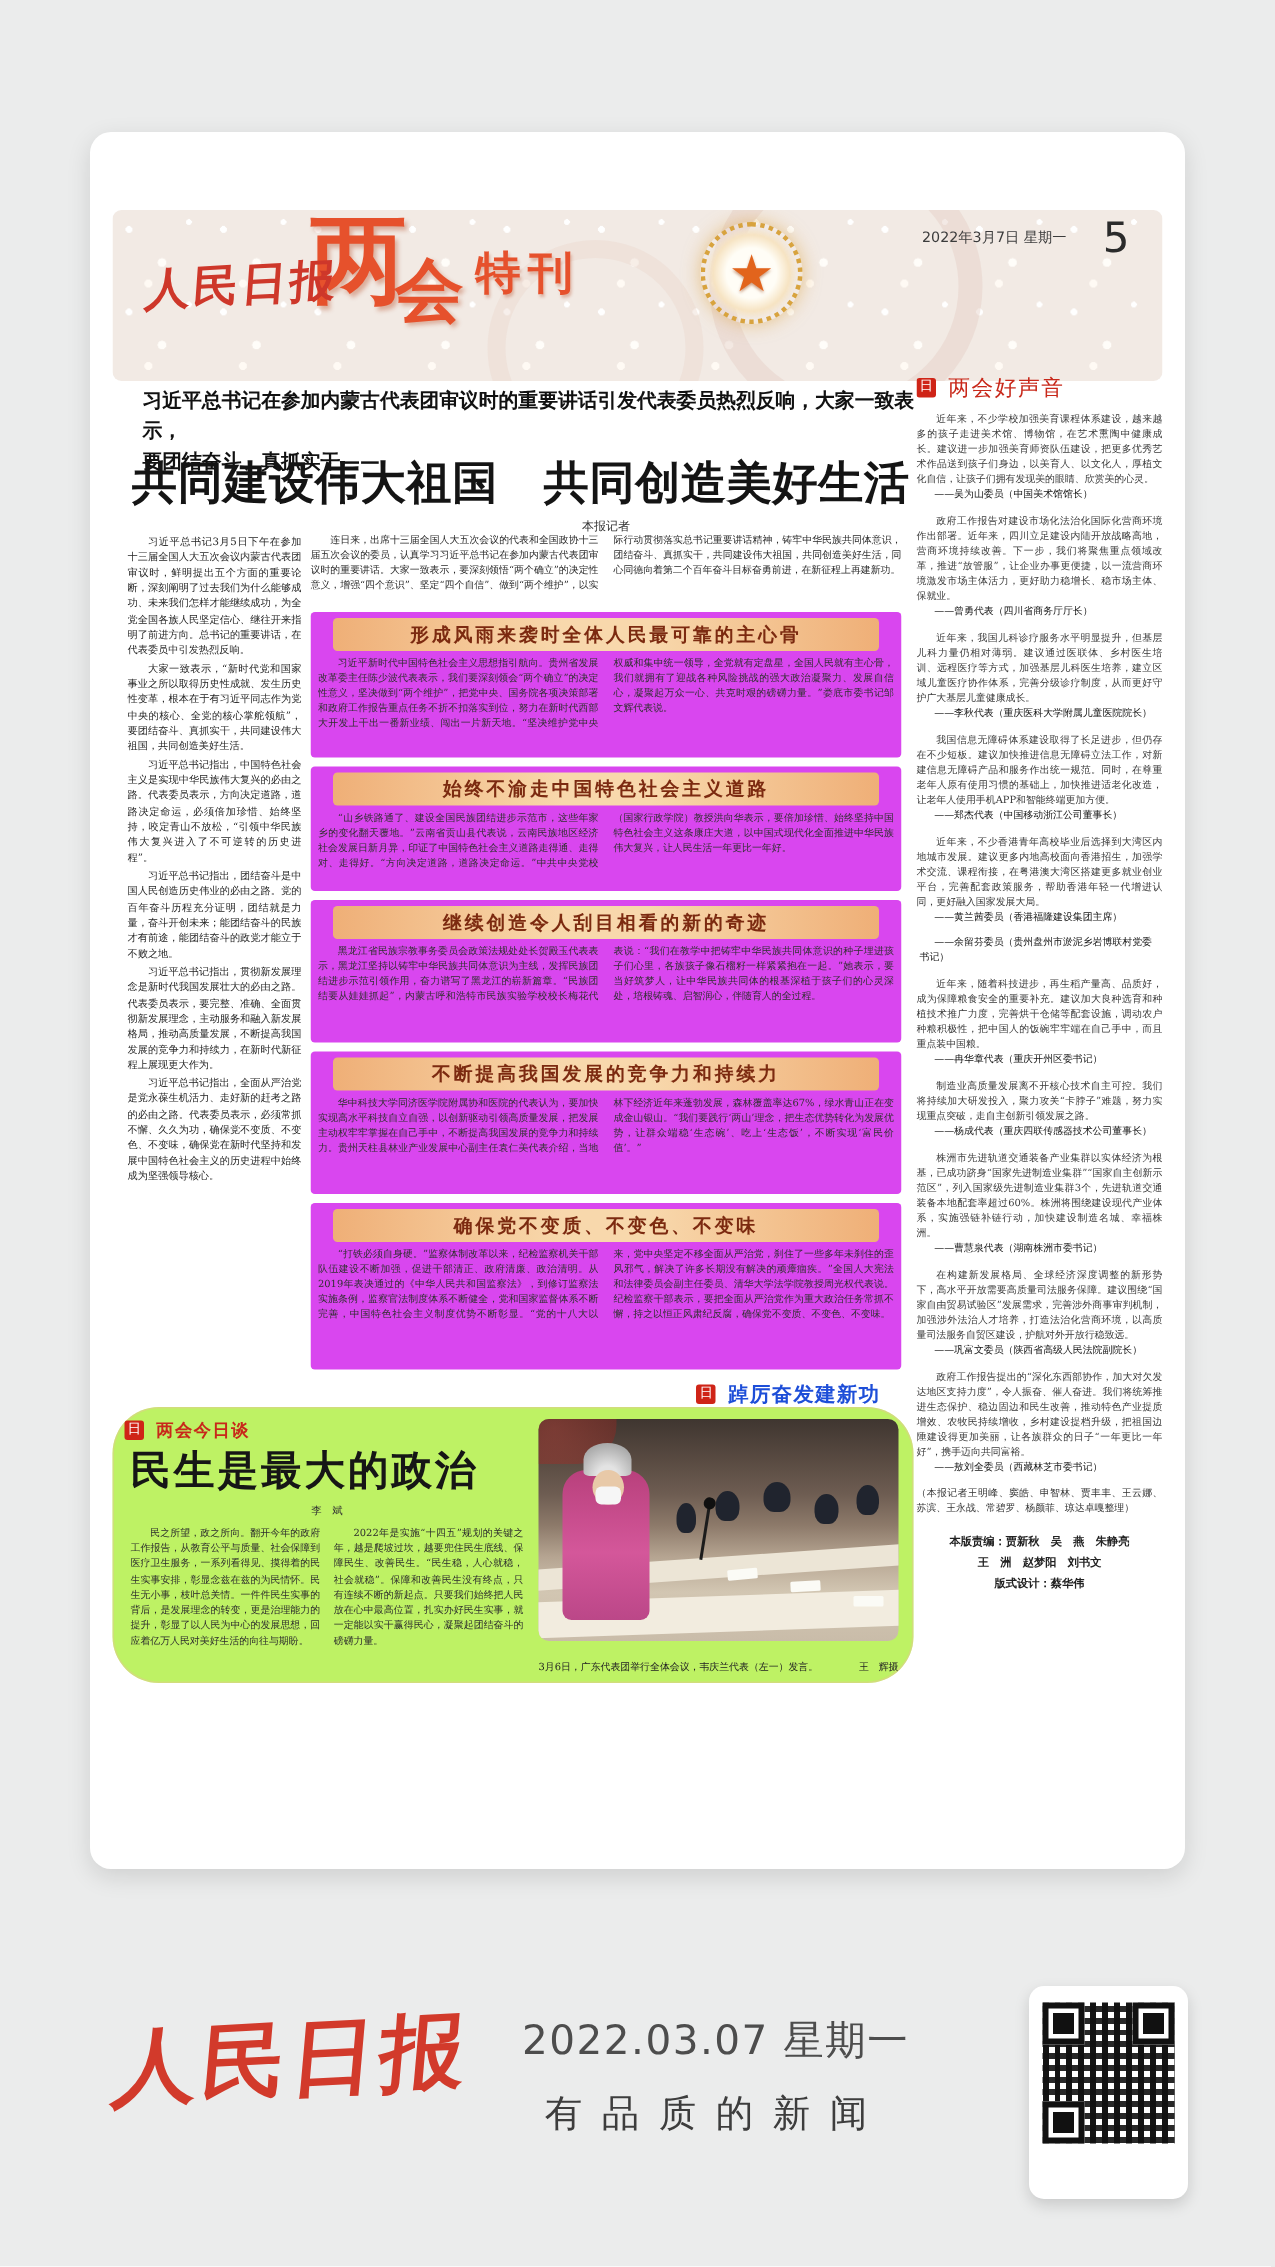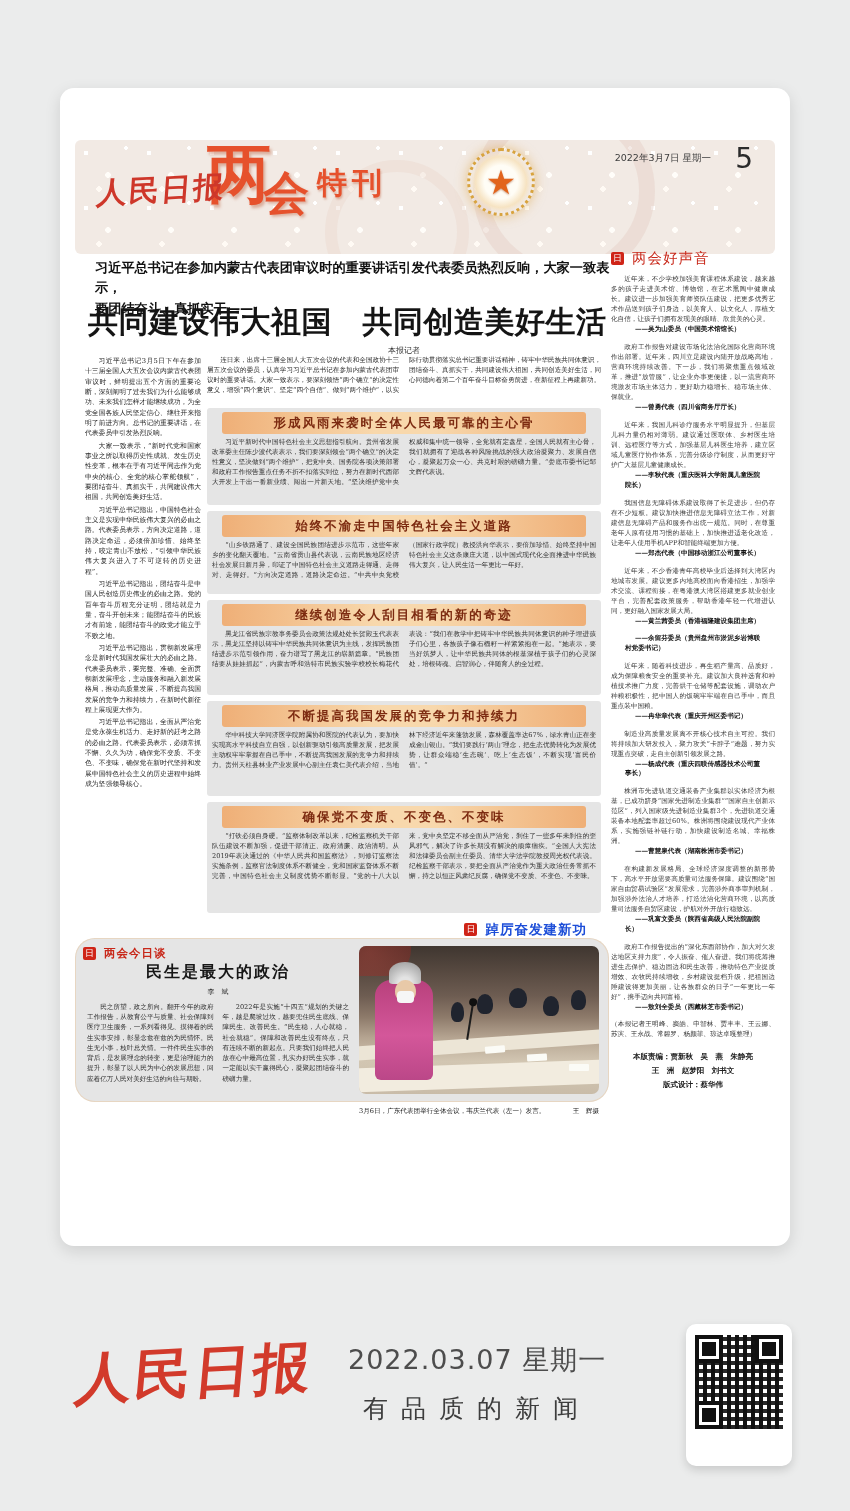--- a/index.html
+++ b/index.html
@@ -45,51 +45,51 @@
     letter-spacing:0.5px;font-family:"DejaVu Sans","Liberation Sans",sans-serif;white-space:nowrap;}
   .byline{position:absolute;left:147px;top:257px;width:394px;text-align:center;font-size:8px;color:#333;}
   
   .leftcol{position:absolute;left:25px;top:268px;width:116px;height:572px;overflow:hidden;
     font-size:6.8px;line-height:1.52;color:#262626;text-align:justify;}
   .leftcol p{margin:0 0 2px;text-indent:2em;}
   .midcol{position:absolute;left:147px;top:268px;width:394px;height:584px;overflow:hidden;}
   .intro{column-count:2;column-gap:10px;height:46px;overflow:hidden;font-size:6.6px;line-height:1.5;
     color:#2a2a2a;text-align:justify;}
   .intro p{margin:0;text-indent:2em;}
-  .section{background:#e5e5e5;padding:4px 5px 5px;margin-top:6px;border-radius:3px;}
+  .section{background:#d946ef;padding:4px 5px 5px;margin-top:6px;border-radius:3px;}
   .sec-head{height:22px;line-height:22px;margin:0 10px 4px;text-align:center;border-radius:3px;
     font-size:12.5px;font-weight:bold;letter-spacing:2px;color:#7c2a10;
     font-family:"DejaVu Sans","Liberation Sans",sans-serif;
     background:linear-gradient(90deg,#efaf77 0%,#f8d8ac 42%,#f8d8ac 58%,#efaf77 100%);}
   .sec-body{column-count:2;column-gap:10px;overflow:hidden;font-size:6.6px;line-height:1.5;color:#303030;
     text-align:justify;text-indent:2em;}
   .h62{height:62px}.h48{height:48px}.h60{height:60px}.h76{height:76px}
   .slogan-row{margin-top:6px;text-align:right;padding-right:14px;}
   .mini-logo{display:inline-block;width:13px;height:13px;background:#cf2417;color:#fff;border-radius:2px;
     font-size:9px;line-height:13px;text-align:center;vertical-align:middle;margin-right:3px;
     font-family:"DejaVu Sans","Liberation Sans",sans-serif;}
   .slogan-label{display:inline-block;vertical-align:middle;font-size:13.5px;font-weight:900;color:#1d4ed8;
     letter-spacing:1px;font-family:"DejaVu Sans","Liberation Sans",sans-serif;}
   
   .voices{position:absolute;left:551px;top:160px;width:164px;height:902px;overflow:hidden;}
   .voices-head{margin-bottom:6px;}
   .voices-title{display:inline-block;vertical-align:middle;font-size:14.5px;font-weight:400;color:#c8281a;
     letter-spacing:1px;font-family:"DejaVu Sans","Liberation Sans",sans-serif;}
   .qt{margin:0;font-size:6.6px;line-height:1.52;color:#3a3a3a;text-align:justify;text-indent:2em;}
-  .qa{margin:1px 14px 7px;font-size:6.6px;line-height:1.5;color:#111;font-weight:bold;text-indent:1.5em;}
+  .qa{margin:1px 2px 7px;font-size:6.6px;line-height:1.5;color:#111;font-weight:normal;text-indent:1.5em;}
   .reporters{margin:2px 0 0;font-size:6.6px;line-height:1.5;color:#333;text-align:justify;}
   .credits{margin-top:10px;text-align:center;font-size:7.5px;line-height:1.9;color:#222;font-weight:bold;}
   
-  .panel{position:absolute;left:15px;top:850px;width:534px;height:164px;background:#e5e5e5;border-radius:20px;
+  .panel{position:absolute;left:15px;top:850px;width:534px;height:184px;background:#bef264;border-radius:31px;
     box-shadow:inset 0 0 0 1px rgba(233,196,150,.45);}
   .talk-label{position:absolute;left:8px;top:5px;}
   .talk-label .lab{display:inline-block;vertical-align:middle;font-size:11.5px;font-weight:900;color:#c8281a;
     font-family:"DejaVu Sans","Liberation Sans",sans-serif;letter-spacing:1px;}
   .talk{position:absolute;left:12px;top:22px;width:262px;}
-  .talk-title{text-align:center;font-size:16px;font-weight:900;color:#161616;letter-spacing:2px;margin:2px 0 0;}
+  .talk-title{font-size:27px;font-weight:900;color:#161616;letter-spacing:2px;margin:2px 0 0;}
   .talk-author{text-align:center;font-size:7px;color:#333;margin:4px 0 5px;}
   .talk-body{column-count:2;column-gap:9px;height:128px;overflow:hidden;font-size:6.6px;line-height:1.55;
     color:#2c2c2c;text-align:justify;}
   .talk-body p{margin:0;text-indent:2em;}
   
   .photo{position:absolute;left:284px;top:8px;width:240px;height:148px;border-radius:7px;overflow:hidden;
     background:linear-gradient(180deg,#3f3630 0%,#584a41 18%,#6e5d52 34%,#8d7a6a 48%,#b5a491 62%,#d2c6b2 78%,#c9bca9 100%);}
   .ph-red{position:absolute;left:0;top:0;width:52px;height:30px;border-radius:0 0 26px 0;
     background:radial-gradient(circle at 20% 20%,#a63c34,#7e2a24);opacity:.55;}
   .ph-strip1{position:absolute;left:-10px;right:-10px;top:62%;height:14px;background:#ece5d6;transform:rotate(-4deg);}

